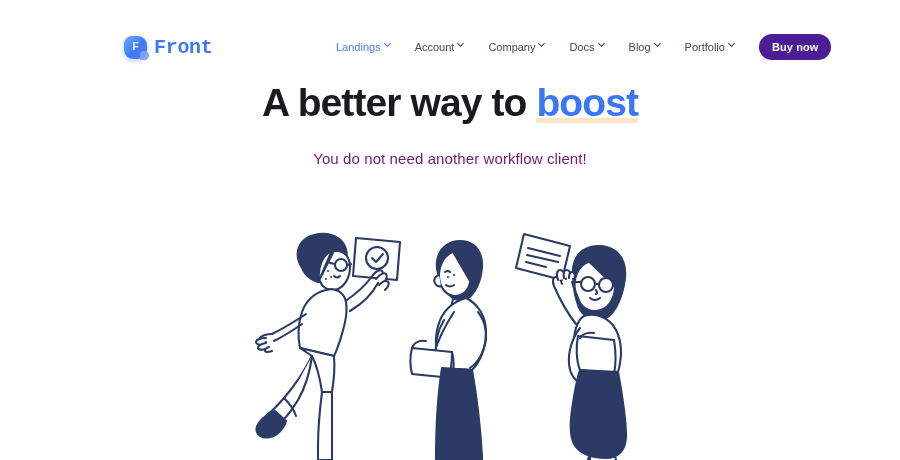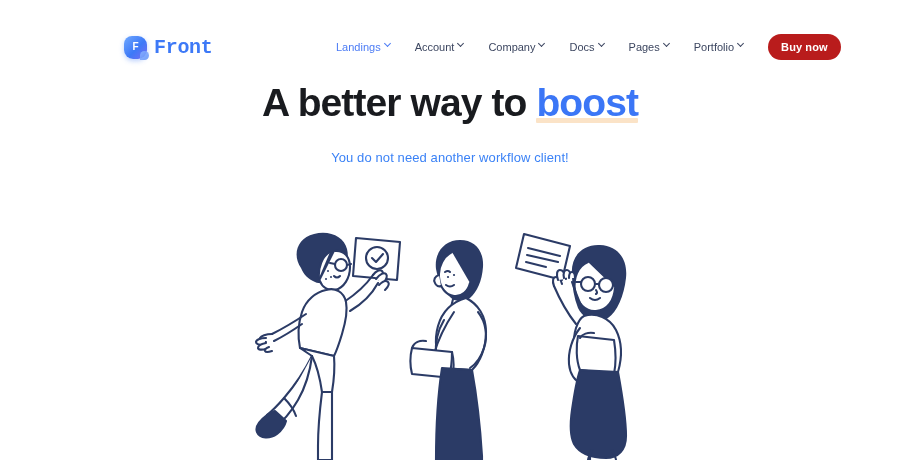--- a/index.html
+++ b/index.html
@@ -140,21 +140,21 @@
     margin-right: 23px;
     white-space: nowrap;
     cursor: pointer;
   }
   .nav-item.active { color: #4b7bf5; }
 
   .buy-btn {
     display: inline-flex;
     align-items: center;
     justify-content: center;
-    background: #b91c1c;
+    background: #4c1d95;
     color: #ffffff;
     font-size: 11px;
     font-weight: bold;
     height: 26px;
     padding: 0 13px;
     border-radius: 13px;
     border: none;
     cursor: pointer;
     white-space: nowrap;
     letter-spacing: 0.1px;
@@ -189,22 +189,22 @@
     left: 0;
     right: 0;
     bottom: 1px;
     height: 5px;
     background: #fbe3c7;
     border-radius: 1px;
   }
   .hero-sub {
     margin: 0;
     padding-top: 26px;
-    font-size: 13px;
-    color: #3b82f6;
+    font-size: 15px;
+    color: #701a75;
     letter-spacing: 0.1px;
   }
 
   
   .illo-wrap {
     position: absolute;
     top: 228px;
     left: 0;
     width: 900px;
     height: 232px;
@@ -241,21 +241,21 @@
       </a>
       <a class="nav-item">
         <span>Company</span>
         <i class="chev"></i>
       </a>
       <a class="nav-item">
         <span>Docs</span>
         <i class="chev"></i>
       </a>
       <a class="nav-item">
-        <span>Pages</span>
+        <span>Blog</span>
         <i class="chev"></i>
       </a>
       <a class="nav-item">
         <span>Portfolio</span>
         <i class="chev"></i>
       </a>
       <button class="buy-btn">Buy now</button>
     </nav>
   </div>
 

